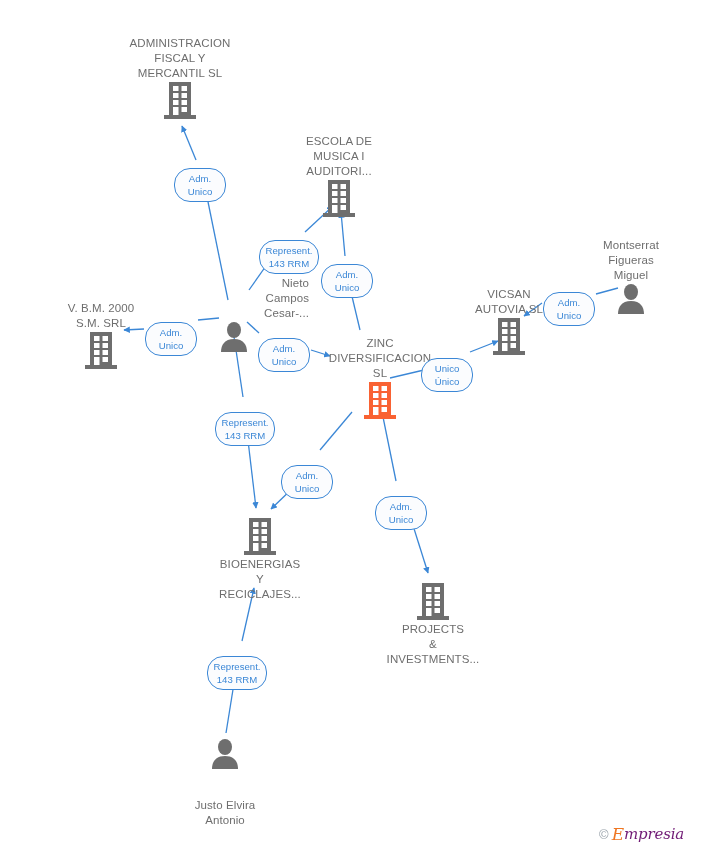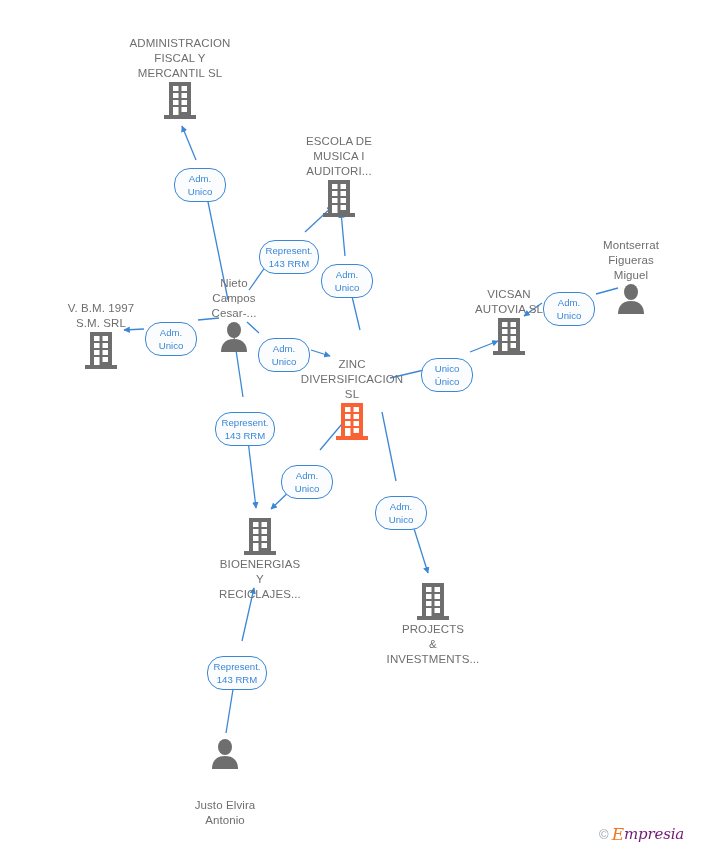--- a/index.html
+++ b/index.html
@@ -220,56 +220,56 @@
               <rect x="9" y="12" width="5.5" height="5"></rect>
               <rect x="17.5" y="12" width="5.5" height="5"></rect>
               <rect x="9" y="19" width="5.5" height="5"></rect>
               <rect x="17.5" y="19" width="5.5" height="5"></rect>
               <rect x="9" y="26" width="5.5" height="8"></rect>
               <rect x="17.5" y="26" width="5.5" height="5"></rect>
             </g>
           </svg>
         </div>
       </div>
-      <div class="node person" style="left: 234px; top: 248px;">
+      <div class="node person" style="left: 234px; top: 248px; text-align: right;">
         <div class="node-label">Nieto
 Campos
 Cesar-...</div>
         <div>
           <svg class="node-icon" width="30" height="32" viewBox="0 0 30 32" xmlns="http://www.w3.org/2000/svg">
             <g fill="#6e6e6e">
               <ellipse cx="15" cy="9" rx="7" ry="8"></ellipse>
               <path d="M15 18 C5.5 18 2 24 2 31 L28 31 C28 24 24.5 18 15 18 Z"></path>
             </g>
           </svg>
         </div>
       </div>
       <div class="node company" style="left: 101px; top: 301px;">
-        <div class="node-label">V. B.M. 1997
+        <div class="node-label">V. B.M. 2000
 S.M. SRL</div>
         <div>
           <svg class="node-icon" width="32" height="40" viewBox="0 0 32 40" xmlns="http://www.w3.org/2000/svg">
             <g fill="#6e6e6e">
               <rect x="5" y="1" width="22" height="33"></rect>
               <rect x="0" y="34" width="32" height="4"></rect>
             </g>
             <g fill="#ffffff">
               <rect x="9" y="5" width="5.5" height="5"></rect>
               <rect x="17.5" y="5" width="5.5" height="5"></rect>
               <rect x="9" y="12" width="5.5" height="5"></rect>
               <rect x="17.5" y="12" width="5.5" height="5"></rect>
               <rect x="9" y="19" width="5.5" height="5"></rect>
               <rect x="17.5" y="19" width="5.5" height="5"></rect>
               <rect x="9" y="26" width="5.5" height="8"></rect>
               <rect x="17.5" y="26" width="5.5" height="5"></rect>
             </g>
           </svg>
         </div>
       </div>
-      <div class="node company" style="left: 352px; top: 336px; margin-top: 21px;">
+      <div class="node company" style="left: 380px; top: 336px;">
         <div class="node-label">ZINC
 DIVERSIFICACION
 SL</div>
         <div>
           <svg class="node-icon" width="32" height="40" viewBox="0 0 32 40" xmlns="http://www.w3.org/2000/svg">
             <g fill="#f96233">
               <rect x="5" y="1" width="22" height="33"></rect>
               <rect x="0" y="34" width="32" height="4"></rect>
             </g>
             <g fill="#ffffff">

